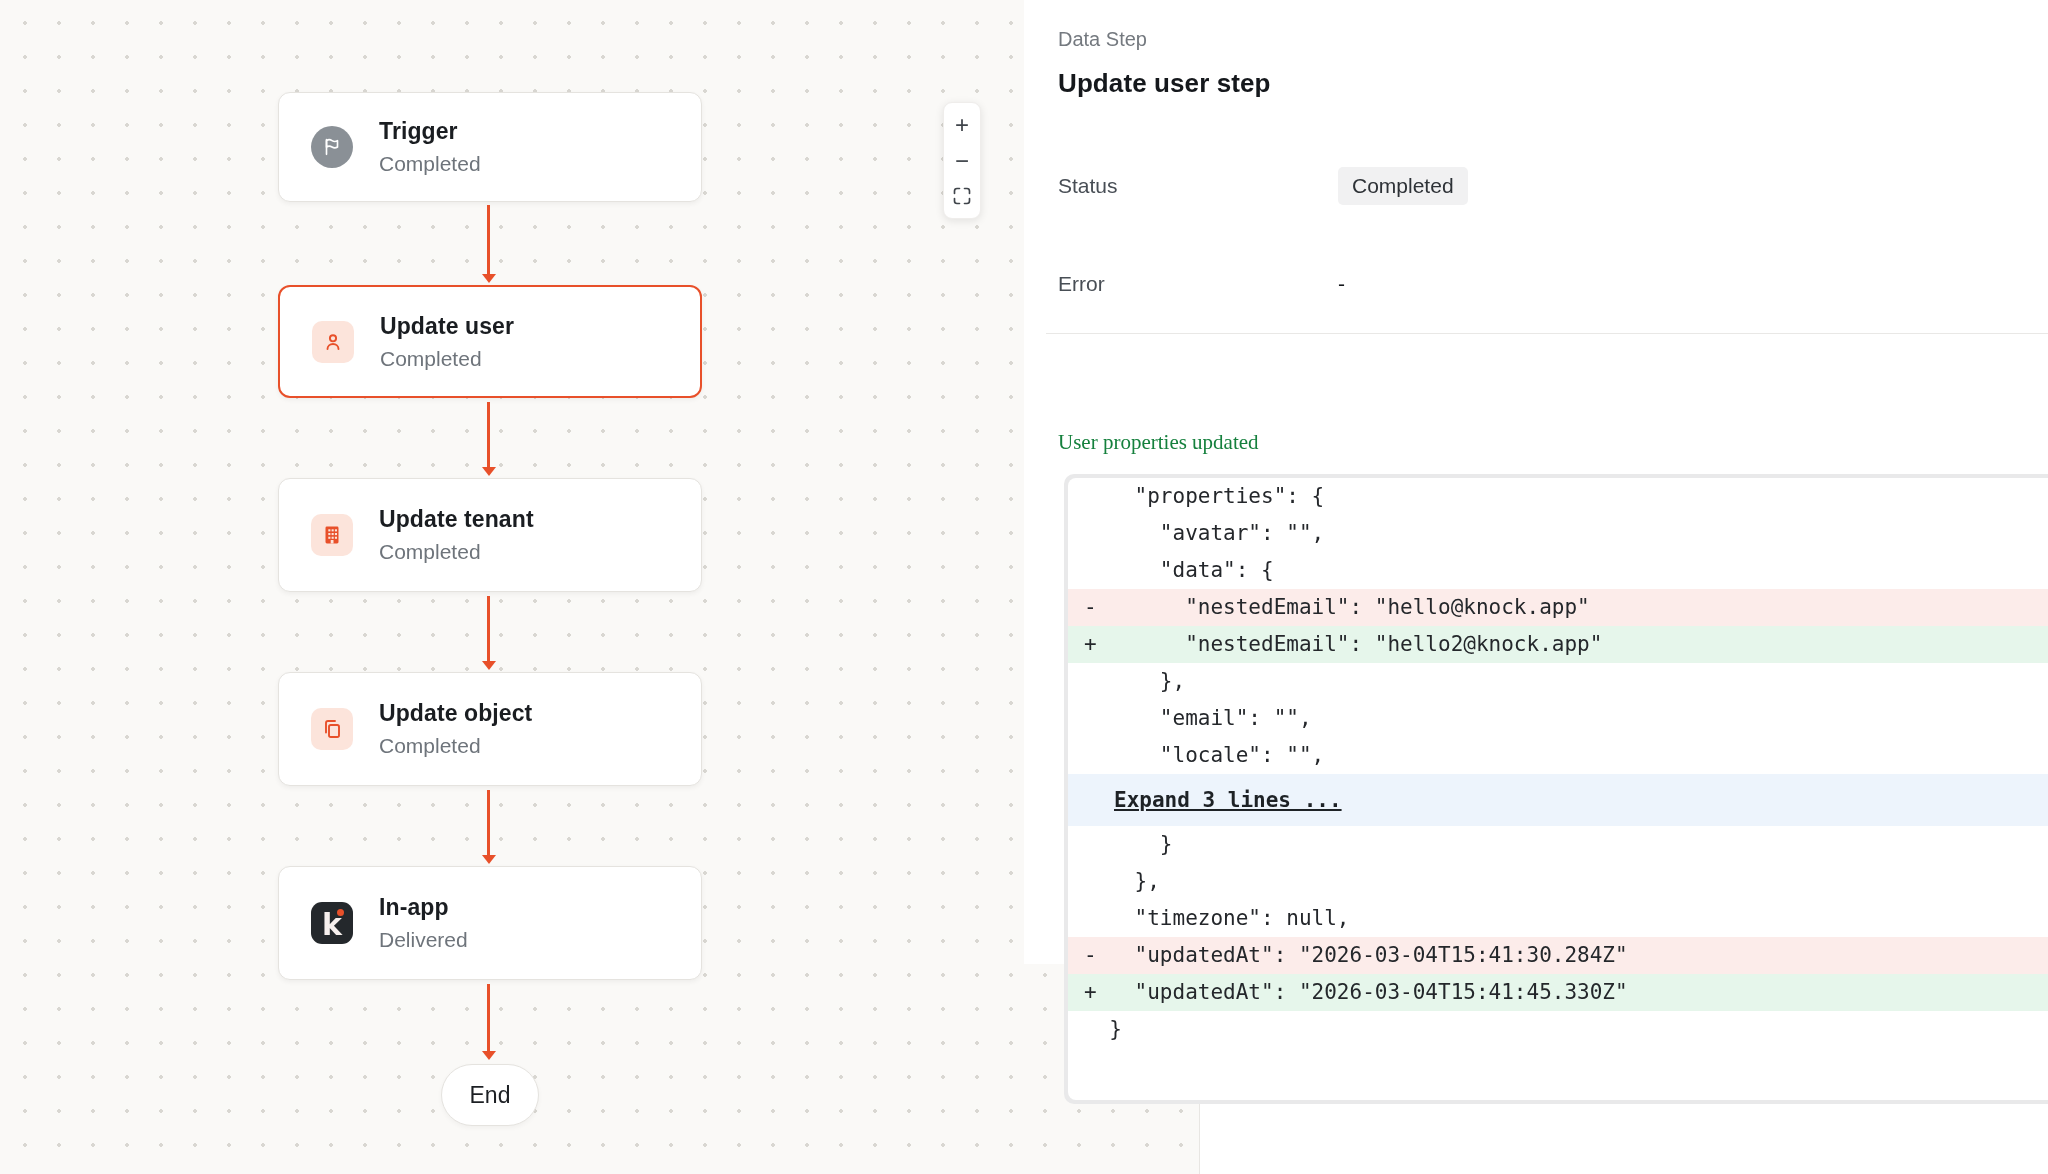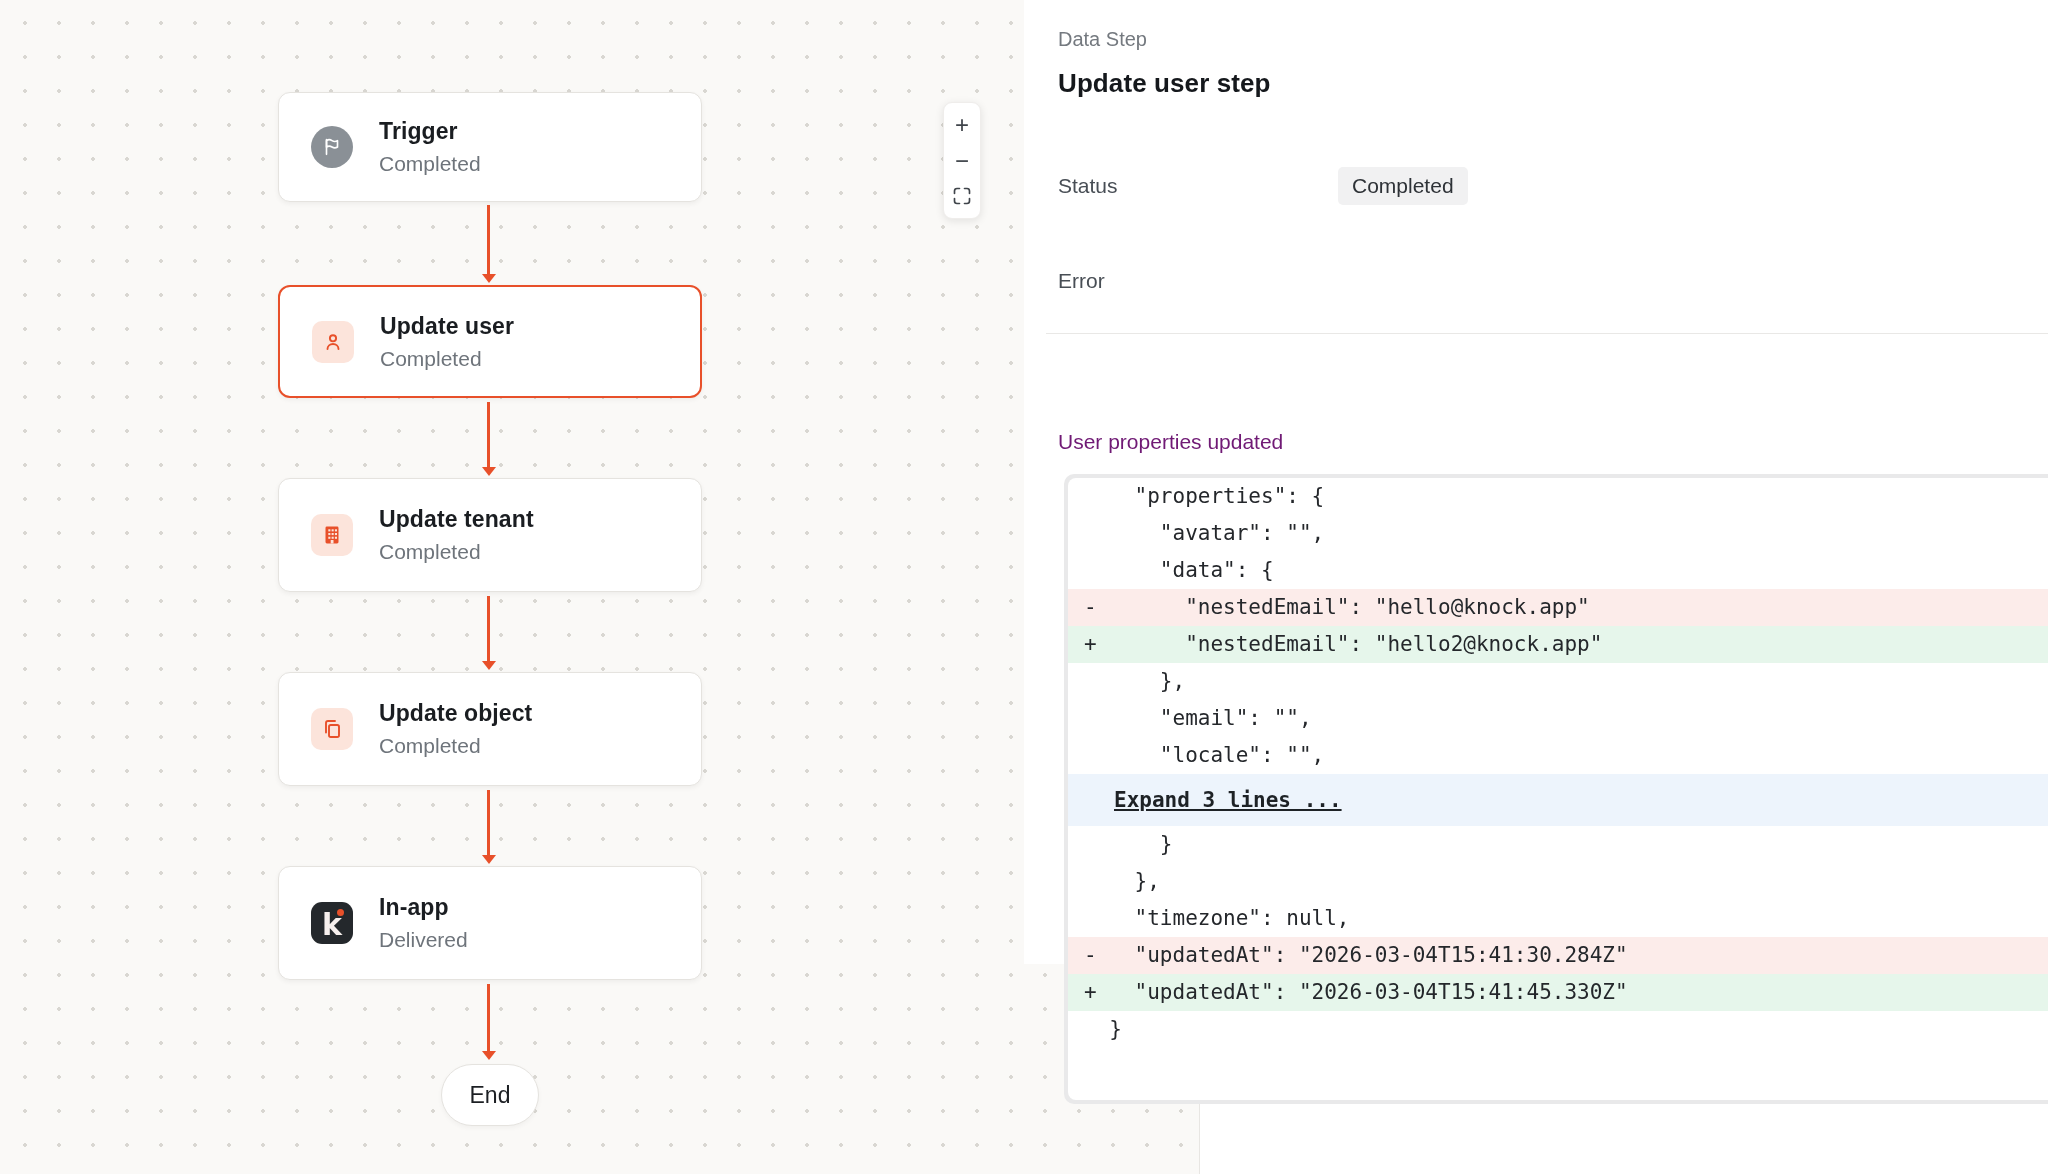--- a/index.html
+++ b/index.html
@@ -73,21 +73,21 @@
 
   .frow { position:absolute; left:34px; display:flex; align-items:center; }
   .frow .flabel { width:280px; flex:0 0 280px; font-size:21px; color:#484e55; }
   .frow .fvalue { font-size:21px; color:#14171b; }
   .badge {
     display:inline-block; background:#f1f1f2; border-radius:5px;
     padding:7px 14px; font-size:21px; color:#2e3237;
   }
   .user-link { color:var(--accent); cursor:pointer; }
   .hdivider { position:absolute; left:22px; right:0; top:333px; height:1px; background:#e9e8e6; }
-  .section-label { position:absolute; left:34px; top:430px; font-size:21px; color:#701a75; }
+  .section-label { position:absolute; left:34px; top:430px; font-size:21px; color:#15803d;font-family:Liberation Serif, serif; }
 
   
   .diff {
     position:absolute; left:40px; top:474px; width:984px; height:630px;
     background:#e9e9ea; border-radius:10px 0 0 10px;
     padding:4px 0 4px 4px;
   }
   .diff-inner { background:#fff; border-radius:8px 0 0 8px; overflow:hidden; height:622px;
     font-family:"DejaVu Sans Mono","Liberation Mono",monospace; }
   .dline { font-size:21px; line-height:37px; color:#24272b; white-space:pre; padding-left:16px; }
@@ -209,21 +209,21 @@
 
   <div class="eyebrow">Data Step</div>
   <div class="panel-title">Update user step</div>
 
   <div class="frow" style="top:166px;height:40px;">
     <span class="flabel">Status</span>
     <span class="badge">Completed</span>
   </div>
 
 
-  <div class="frow" style="top:269px;height:30px;flex-direction:column;">
+  <div class="frow" style="top:269px;height:30px;">
     <span class="flabel">Error</span>
     <span class="fvalue">-</span>
   </div>
 
   <div class="hdivider"></div>
 
 
   <div class="section-label">User properties updated</div>
 
   <div class="diff">

